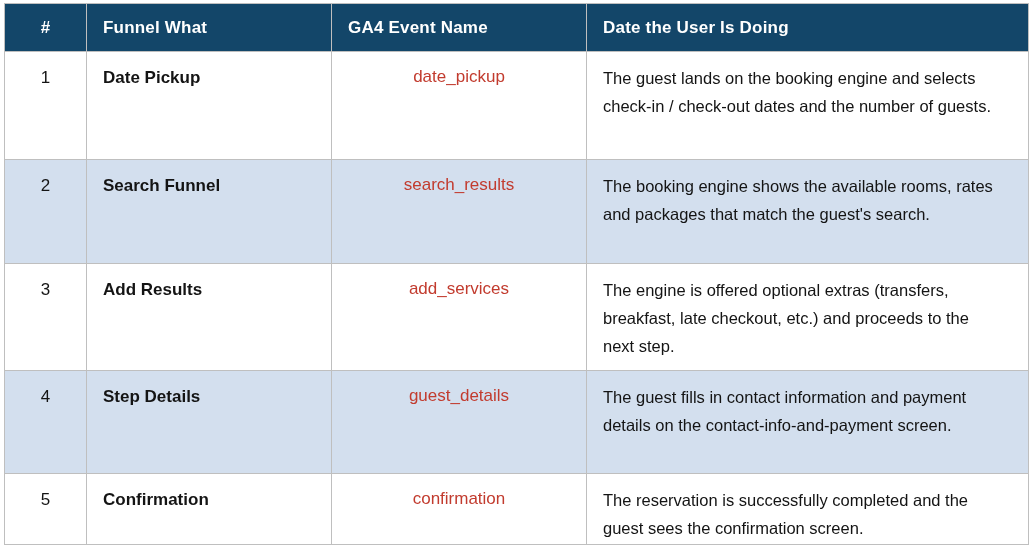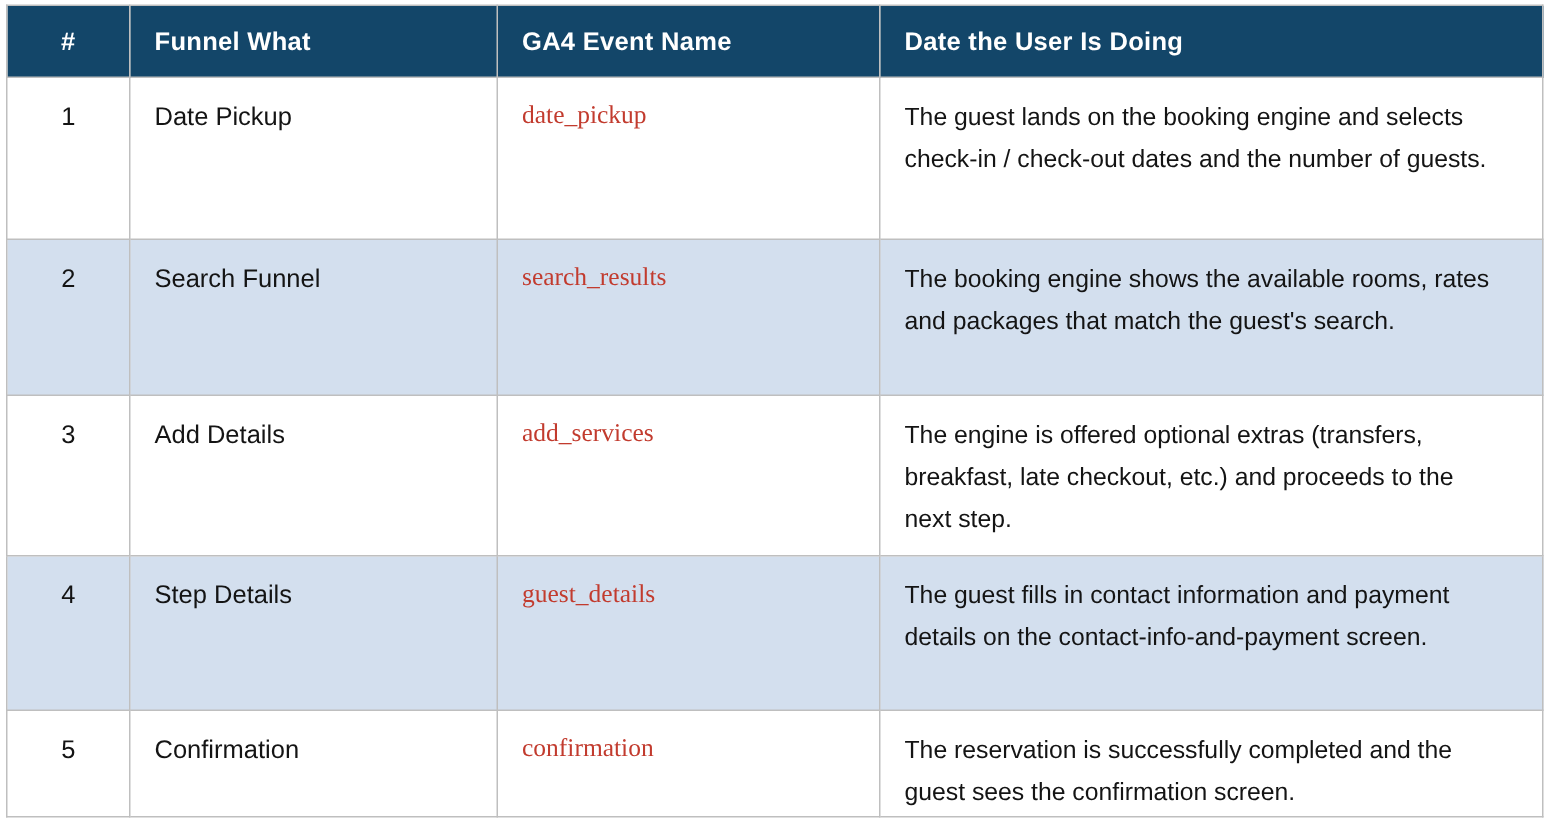--- a/index.html
+++ b/index.html
@@ -48,26 +48,27 @@
     padding: 16px 16px 0 16px;
     font-size: 16.5px;
     color: #141414;
   }
   tbody td.num {
     text-align: center;
     padding-left: 0;
     padding-right: 0;
     font-size: 17px;
   }
-  tbody td.step { font-size: 17px; }
+  tbody td.step { font-size: 17px; font-weight: bold; }
   tbody td.event {
-    font-family: Liberation Serif, serif;
+    font-family: Liberation Sans, sans-serif;
     color: #c23b2e;
     font-size: 17px;
     padding-top: 15px;
+    text-align: center;
   }
   tbody td.desc {
     line-height: 1.7;
     padding-top: 12px;
     padding-right: 26px;
   }
   tbody tr:nth-child(odd)  { background: #ffffff; }
   tbody tr:nth-child(even) { background: #d3dfee; }
 
   tbody tr:nth-child(1) { height: 108px; }
@@ -103,21 +104,21 @@
         <td class="desc">The guest lands on the booking engine and selects check-in / check-out dates and the number of guests.</td>
       </tr>
       <tr>
         <td class="num">2</td>
         <td class="step">Search Funnel</td>
         <td class="event">search_results</td>
         <td class="desc">The booking engine shows the available rooms, rates and packages that match the guest's search.</td>
       </tr>
       <tr>
         <td class="num">3</td>
-        <td class="step">Add Details</td>
+        <td class="step">Add Results</td>
         <td class="event">add_services</td>
         <td class="desc">The engine is offered optional extras (transfers, breakfast, late checkout, etc.) and proceeds to the next step.</td>
       </tr>
       <tr>
         <td class="num">4</td>
         <td class="step">Step Details</td>
         <td class="event">guest_details</td>
         <td class="desc">The guest fills in contact information and payment details on the contact-info-and-payment screen.</td>
       </tr>
       <tr>

